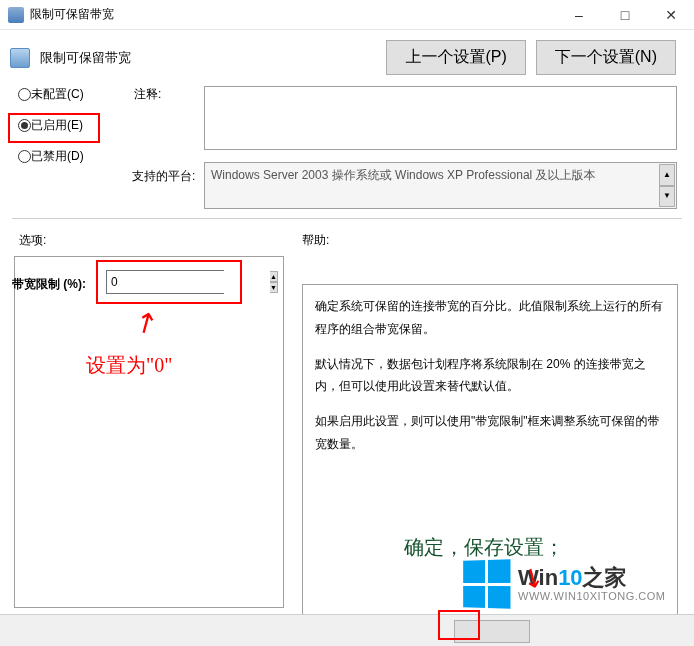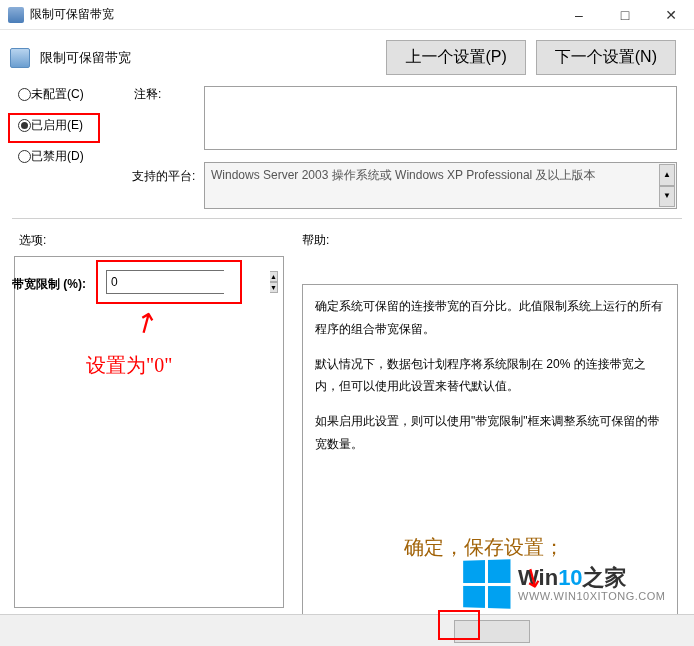--- a/index.html
+++ b/index.html
@@ -181,21 +181,21 @@
     padding:10px 12px;
     font-size:12px;
     line-height:1.9;
     overflow:hidden;
     margin-top:28px;
   }
   .help-panel p { margin:0 0 12px 0; }
 
   .annotation-2 {
     position:absolute; left:404px; top:534px;
-    color:#a16207; font-size:20px; font-family:"SimSun","宋体",serif;
+    color:#14532d; font-size:20px; font-family:"SimSun","宋体",serif;
     pointer-events:none;
     z-index:3;
   }
   .arrow-2 {
     position:absolute; left:522px; top:562px;
     color:#ff0000; font-size:26px;
     transform:rotate(30deg);
     pointer-events:none;
     z-index:3;
   }

